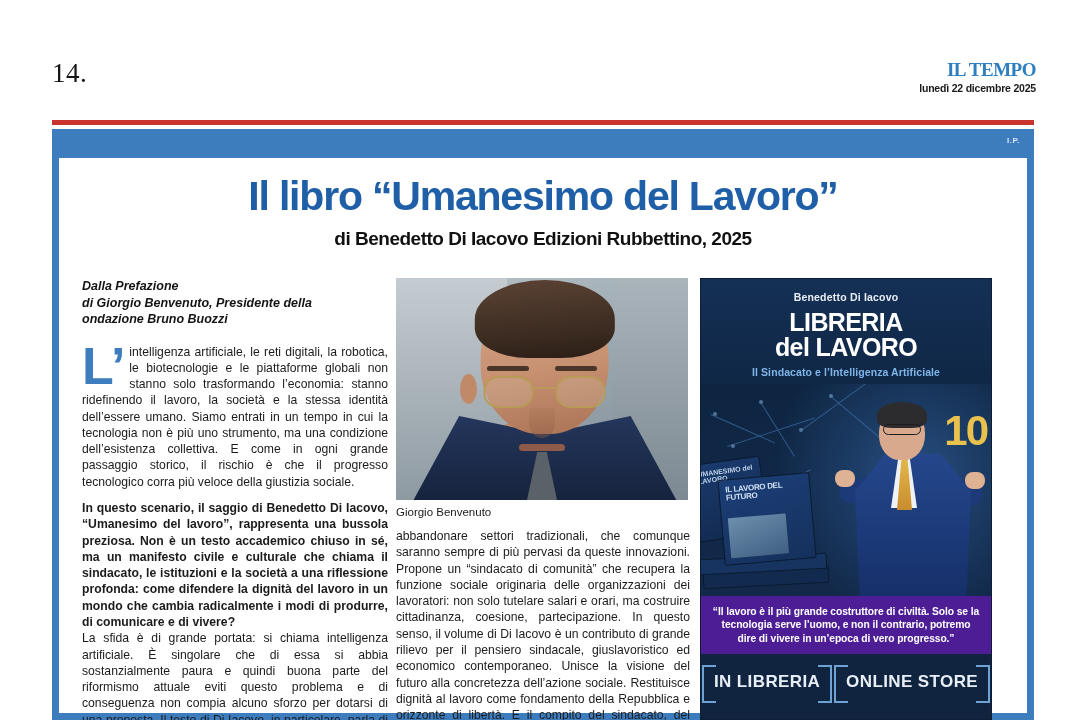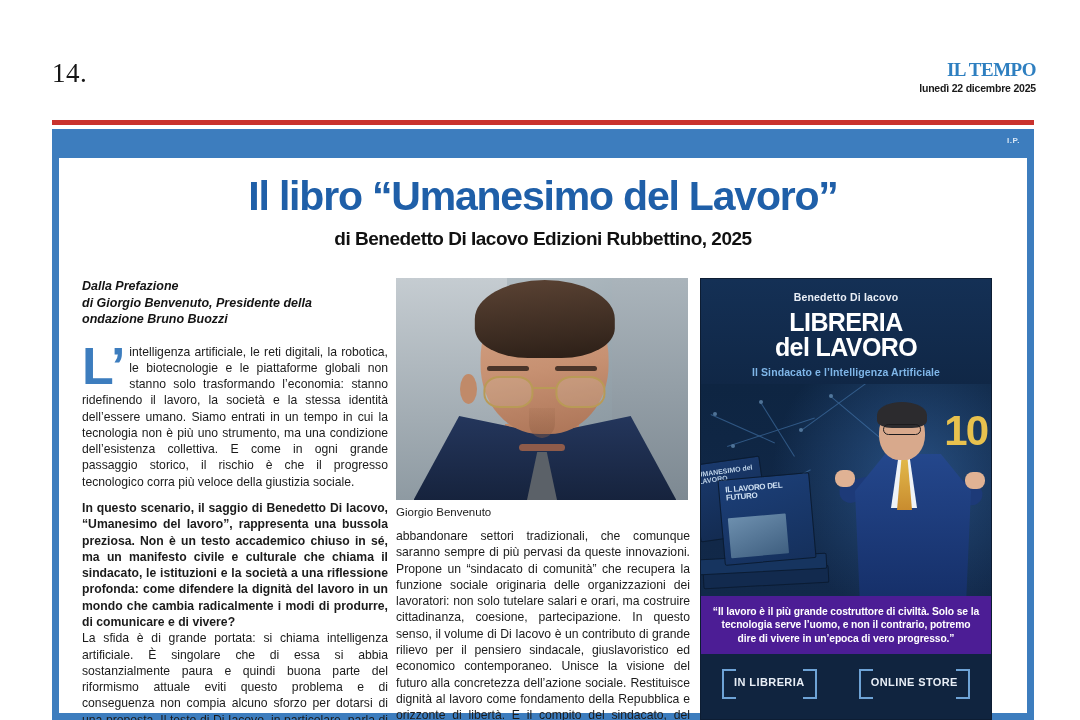--- a/index.html
+++ b/index.html
@@ -268,21 +268,21 @@
     font-size: 10.3px; font-weight: bold; color: #ffffff;
     line-height: 1.3; letter-spacing: -.1px;
   }
   .ad-cta {
     position: relative; height: 56px;
     display:flex; align-items:center; justify-content:space-around;
     background: #10243f;
   }
   .cta-btn {
     position: relative; padding: 7px 12px;
-    font-size: 11px; font-weight: bold; color:#e8eef6; letter-spacing:.4px;
+    font-size: 17px; font-weight: bold; color:#e8eef6; letter-spacing:.4px;
   }
   .cta-btn::before, .cta-btn::after {
     content:""; position:absolute; width:12px; height:100%;
     border-top:2px solid #6ea3d6; border-bottom:2px solid #6ea3d6;
     top:0;
   }
   .cta-btn::before { left:0; border-left:2px solid #6ea3d6; }
   .cta-btn::after  { right:0; border-right:2px solid #6ea3d6; }
 </style>
 </head>

